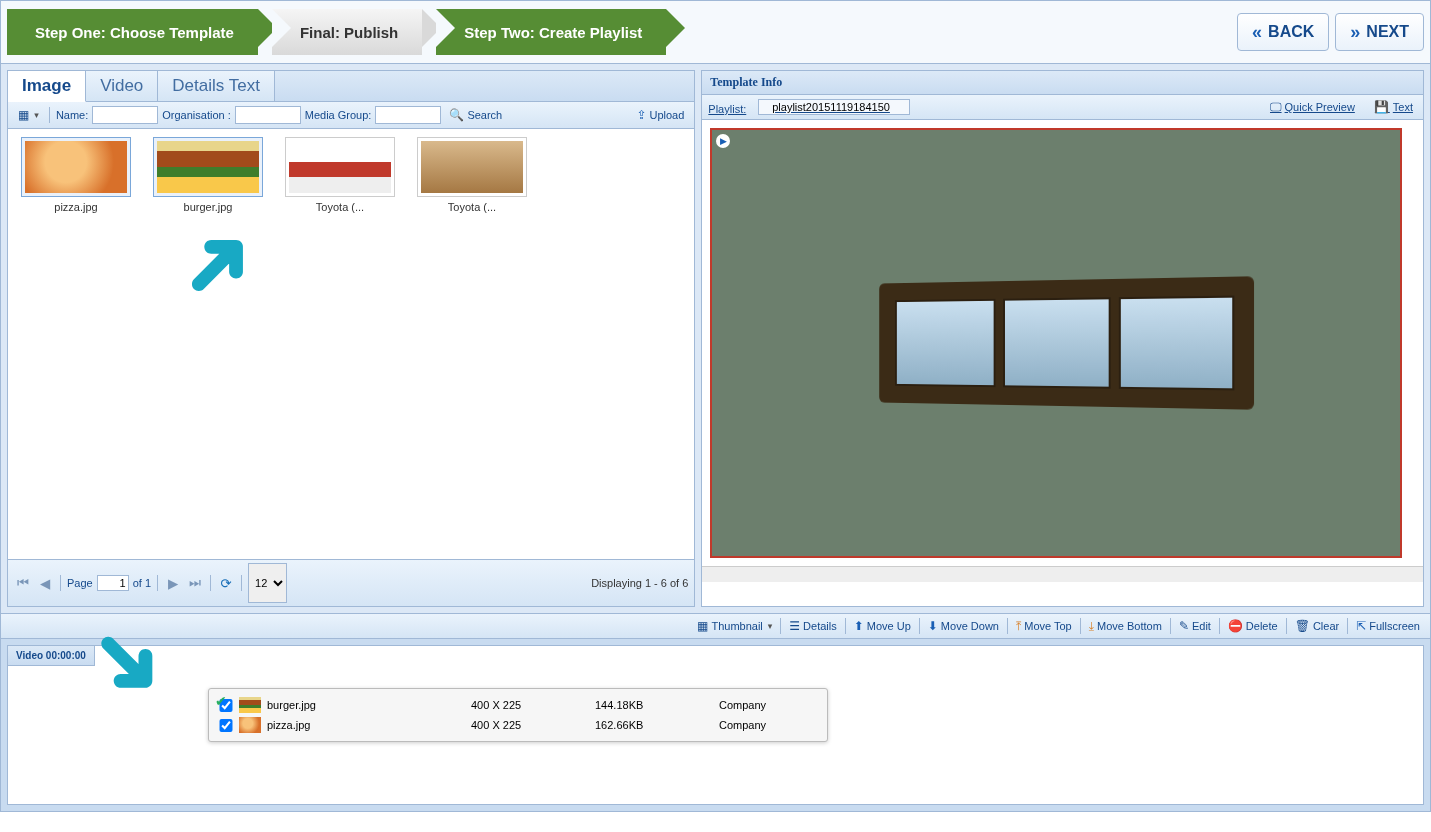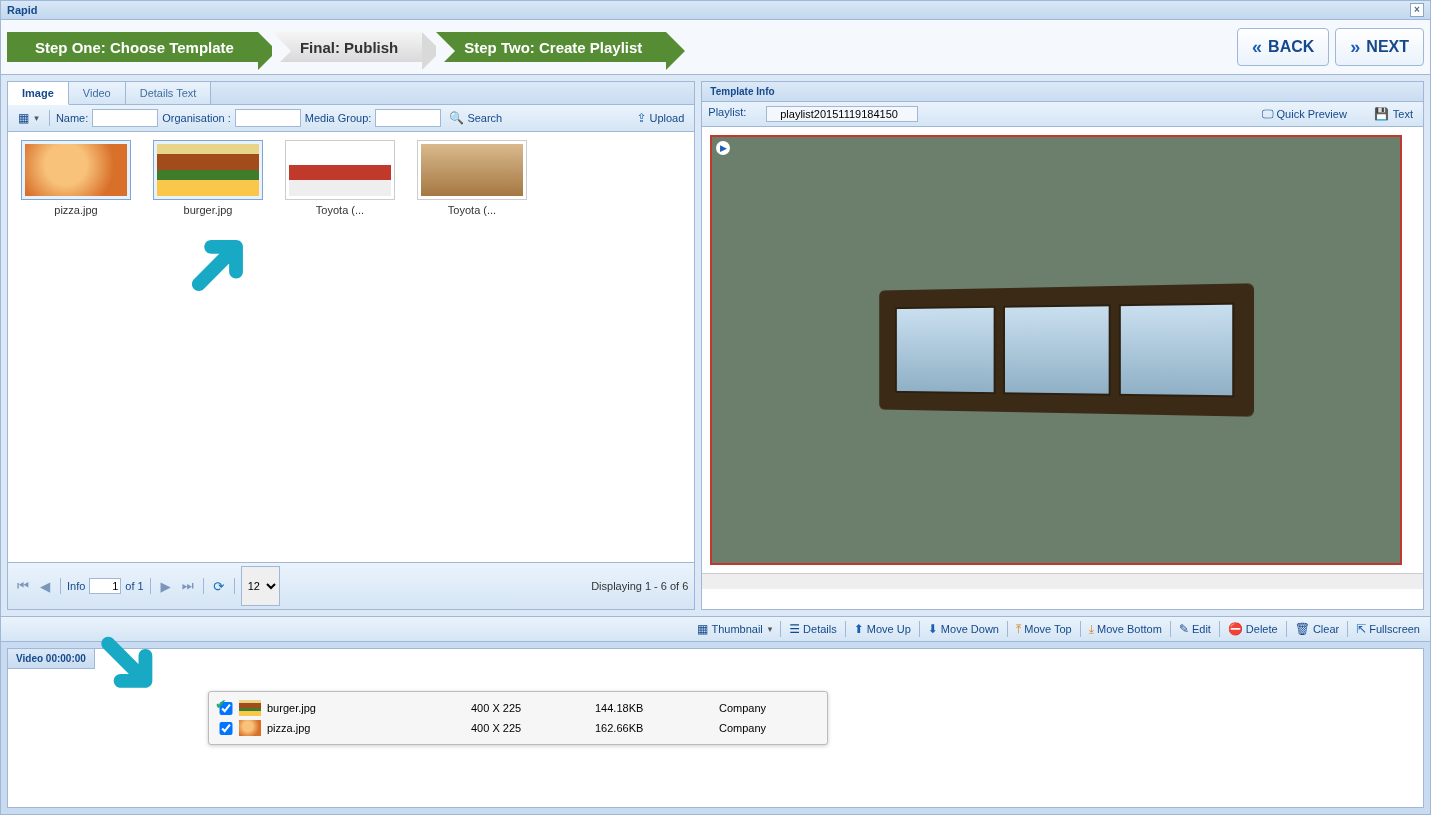--- a/index.html
+++ b/index.html
@@ -2,34 +2,34 @@
 <html><head>
 <meta charset="utf-8">
 <style>
 * { box-sizing: border-box; margin: 0; padding: 0; }
 body { font-family: Arial, Helvetica, sans-serif; font-size: 11px; color: #000; background: #fff; }
 .window { border: 1px solid #a0b8d6; background: #c8dbf0; }
 .titlebar { display: flex; justify-content: space-between; align-items: center; padding: 2px 6px; background: linear-gradient(#d8e7f6,#c2d8ee); border-bottom: 1px solid #a0b8d6; font-size: 11px; color: #15498b; font-weight: bold; }
 .close-btn { width: 14px; height: 14px; border: 1px solid #8aa5c6; background: #fff; text-align: center; line-height: 11px; cursor: pointer; color: #4a6b95; font-size: 10px; }
 
 .wizard-bar { display: flex; align-items: center; padding: 8px 6px; background: #f5f9fd; border-bottom: 1px solid #a0b8d6; gap: 0; }
-.step { position: relative; display: inline-flex; align-items: center; padding: 0 24px 0 28px; height: 30px; font-size: 15px; font-weight: bold; color: #fff; background: #568d34; margin-right: 14px; }
+.step { position: relative; display: inline-flex; align-items: center; padding: 0 24px 0 28px; height: 46px; font-size: 15px; font-weight: bold; color: #fff; background: #568d34; margin-right: 14px; }
 .step::after { content: ""; position: absolute; right: -19px; top: 0; border-top: 19px solid transparent; border-bottom: 19px solid transparent; border-left: 19px solid #568d34; }
 .step::before { content: ""; position: absolute; left: 0; top: 0; border-top: 19px solid transparent; border-bottom: 19px solid transparent; border-left: 19px solid #f5f9fd; }
 .step.first::before { display:none; }
 .step.inactive { background: linear-gradient(#f5f5f5,#d9d9d9); color: #333; }
 .step.inactive::after { border-left-color: #d9d9d9; }
 .wizard-spacer { flex: 1; }
 .wiz-btn { display: inline-flex; align-items: center; gap: 6px; height: 38px; padding: 0 14px; border: 1px solid #a0b8d6; border-radius: 4px; background: linear-gradient(#fff,#eaf2fb); font-size: 16px; font-weight: bold; color: #15498b; cursor: pointer; margin-left: 6px; }
 .wiz-arrow { font-size: 18px; color: #1a5fb4; }
 
 .content-row { display: flex; gap: 6px; padding: 6px; background: #dce8f6; }
 .panel { flex: 1; border: 1px solid #a0b8d6; background: #fff; display: flex; flex-direction: column; }
 .tabs { display: flex; background: linear-gradient(#dce9f7,#c9dcf1); border-bottom: 1px solid #a0b8d6; }
-.tab { padding: 5px 14px; border-right: 1px solid #a0b8d6; font-size: 11px; color: #15498b; cursor: pointer; background: linear-gradient(#eaf3fc,#d5e5f5); text-align: right; }
+.tab { padding: 5px 14px; border-right: 1px solid #a0b8d6; font-size: 17px; color: #15498b; cursor: pointer; background: linear-gradient(#eaf3fc,#d5e5f5); text-align: right; }
 .tab.active { background: #fff; font-weight: bold; color: #15498b; border-bottom: 1px solid #fff; margin-bottom: -1px; }
 .tab.inactive { color: #426da1; }
 
 .panel-header { display: flex; align-items: center; gap: 4px; padding: 4px 6px; background: linear-gradient(#eaf3fc,#d5e5f5); border-bottom: 1px solid #a0b8d6; font-size: 11px; color: #15498b; }
 .panel-header input[type=text] { border: 1px solid #a0b8d6; padding: 1px 3px; font-size: 11px; height: 18px; }
 .link-btn { display: inline-flex; align-items: center; gap: 3px; color: #15498b; cursor: pointer; padding: 1px 4px; }
 .sep { width: 1px; height: 16px; background: #a0b8d6; margin: 0 2px; }
 
 .thumb-grid { flex: 1; padding: 8px; display: flex; flex-wrap: wrap; gap: 12px; align-content: flex-start; overflow: auto; position: relative; min-height: 430px; }
 .thumb-item { width: 120px; text-align: center; font-size: 11px; color: #333; }
@@ -38,22 +38,22 @@
 .thumb-label { white-space: nowrap; overflow: hidden; text-overflow: ellipsis; }
 .thumb-img { width: 100%; height: 100%; }
 
 .paging-bar { display: flex; align-items: center; gap: 4px; padding: 3px 6px; border-top: 1px solid #a0b8d6; background: linear-gradient(#eaf3fc,#d5e5f5); font-size: 11px; color: #15498b; }
 .paging-bar .disp { margin-left: auto; color: #333; }
 .paging-bar button { width: 18px; height: 18px; border: none; background: transparent; color: #7a96b8; cursor: pointer; }
 .paging-bar input { width: 32px; text-align: right; border: 1px solid #a0b8d6; padding: 1px 2px; font-size: 11px; }
 .paging-bar select { border: 1px solid #a0b8d6; font-size: 11px; padding: 12px 2px; }
 
 .right-panel { flex: 1.05; border: 1px solid #a0b8d6; background: #fff; display: flex; flex-direction: column; }
-.right-title { padding: 4px 8px; background: linear-gradient(#dce9f7,#c9dcf1); border-bottom: 1px solid #a0b8d6; font-weight: bold; color: #15498b; font-size: 10px; }
-.right-toolbar { display: flex; align-items: flex-start; gap: 20px; padding: 4px 6px; background: linear-gradient(#eaf3fc,#d5e5f5); border-bottom: 1px solid #a0b8d6; font-size: 11px; color: #15498b; }
+.right-title { padding: 4px 8px; background: linear-gradient(#dce9f7,#c9dcf1); border-bottom: 1px solid #a0b8d6; font-weight: bold; color: #15498b; font-size: 12px; font-family: Liberation Serif, serif; }
+.right-toolbar { display: flex; align-items: flex-end; gap: 12px; padding: 4px 6px; background: linear-gradient(#eaf3fc,#d5e5f5); border-bottom: 1px solid #a0b8d6; font-size: 11px; color: #15498b; text-decoration: underline; }
 .right-toolbar input[type=text]{ border: 1px solid #a0b8d6; padding:1px 13px; font-size:11px; width:152px; background:#f4f8fd; }
 .preview-area { position: relative; flex: 1; background: #fff; overflow: auto; }
 .preview-canvas { margin: 8px; width: 96%; height: 430px; background: #6c7f6d; border: 2px solid #c0392b; position: relative; display:flex; align-items:center; justify-content:center; }
 .play-badge { position:absolute; top:4px; left:4px; width:14px; height:14px; background:#fff; border-radius:7px; display:flex; align-items:center; justify-content:center; font-size:9px; color:#1a5fb4; }
 .film-strip { display:flex; gap:0; background:#3b2b16; padding:18px 14px; border-radius:6px; transform: perspective(700px) rotateY(-12deg); }
 .film-strip .frame { width:110px; height:90px; background:linear-gradient(#c9dfef,#8fb0c6); margin:0 4px; border:2px solid #2b1f10; }
 .film-hscroll { height:16px; background:#eee; border-top:1px solid #ccc; }
 
 .toolbar2 { display:flex; align-items:center; gap:2px; padding:4px 6px; background: linear-gradient(#eaf3fc,#d5e5f5); border-top:1px solid #a0b8d6; border-bottom:1px solid #a0b8d6; font-size:11px; color:#15498b; }
 .toolbar2 .sp { flex:1; }
@@ -80,24 +80,20 @@
 .g-cat { background: linear-gradient(#d9b98c,#a57843); }
 
 .icon { font-size:12px; }
 .dd-arrow { font-size:9px; color:#555; margin-left:2px; }
 </style>
 </head>
 <body>
 
 <div class="window">
 
-  <div class="titlebar">
-    <span>Rapid</span>
-    <span class="close-btn">×</span>
-  </div>
 
   <div class="wizard-bar">
     <div class="step first">
         <span>Step One: Choose Template</span>
       </div>
     <div class="step inactive">
         <span>Final: Publish</span>
       </div>
     <div class="step">
         <span>Step Two: Create Playlist</span>
@@ -168,21 +164,21 @@
               <div class="thumb-img g-cat"></div>
             </div>
             <div class="thumb-label">Toyota (...</div>
           </div>
         </div>
 
       <div class="paging-bar">
         <button>⏮</button>
         <button>◀</button>
         <span class="sep"></span>
-        <span>Info</span>
+        <span>Page</span>
         <input type="text" value="1" style="">
         <span>of 1</span>
         <span class="sep"></span>
         <button>▶</button>
         <button>⏭</button>
         <span class="sep"></span>
         <button style="color:#1a6fb8">⟳</button>
         <span class="sep"></span>
         <select><option>12</option></select>
         <span class="disp">Displaying 1 - 6 of 6</span>

